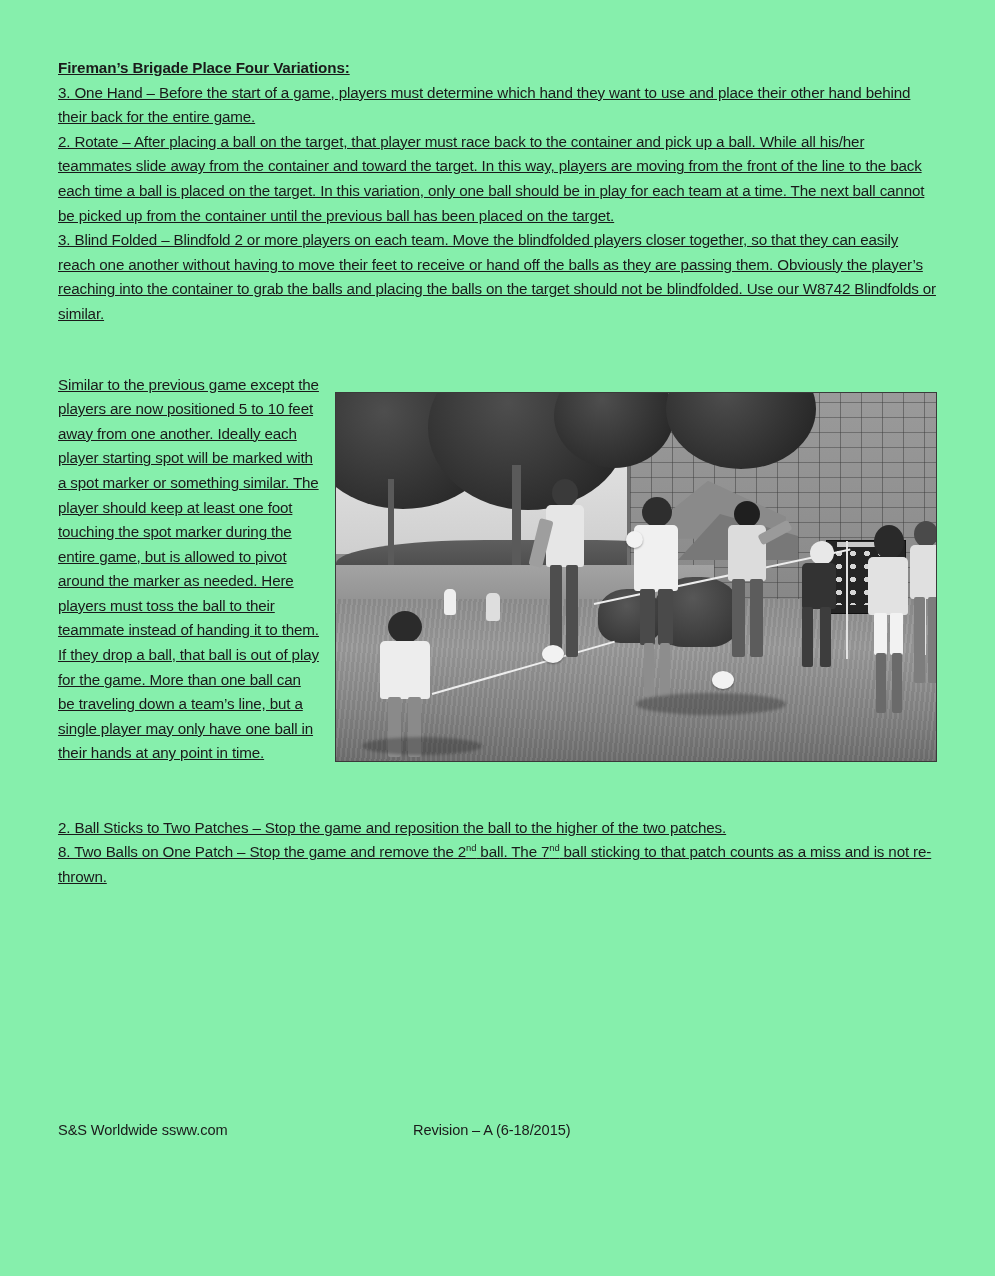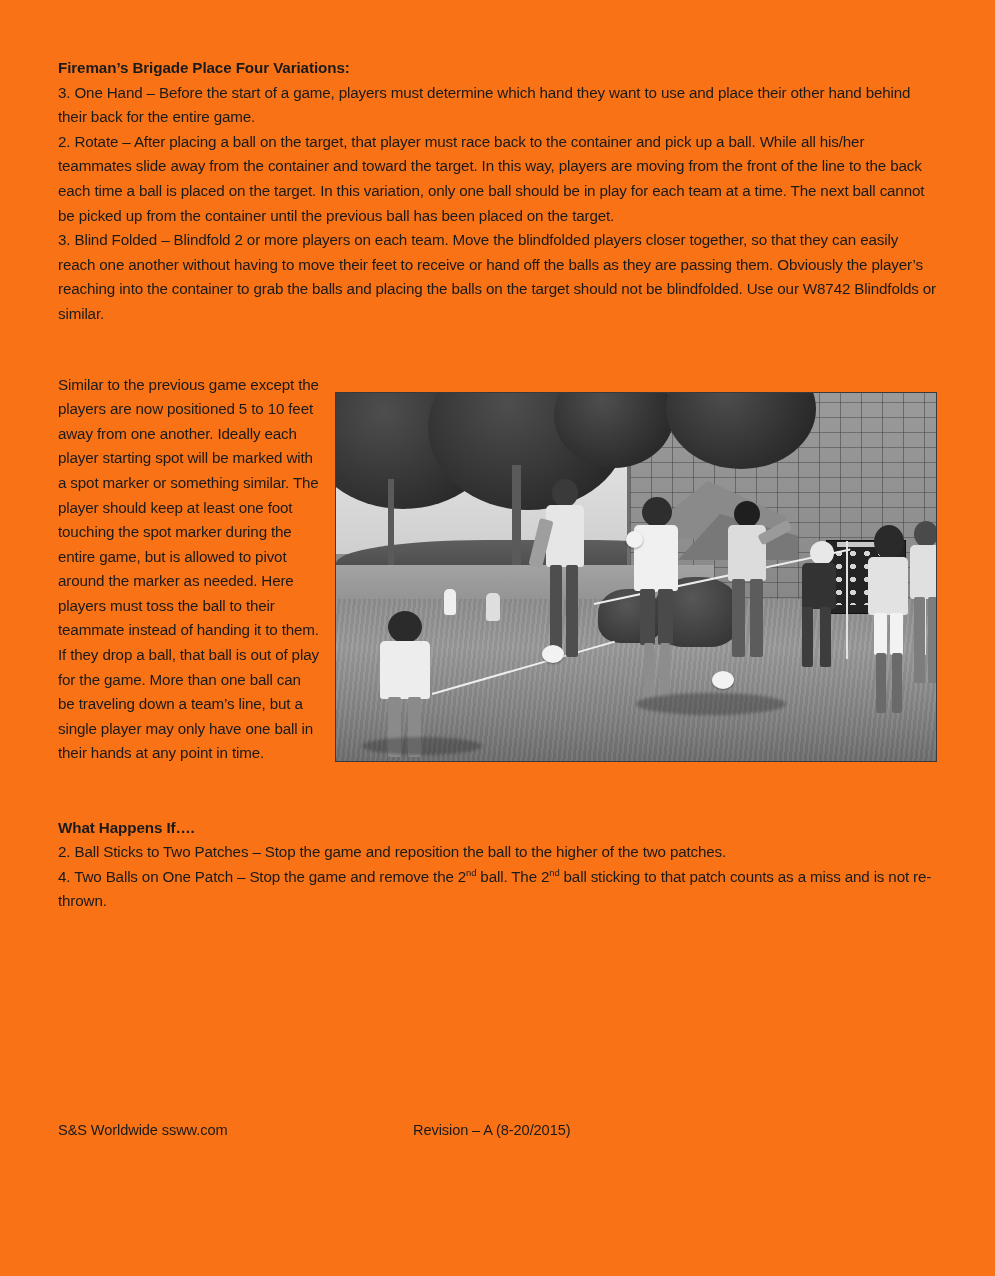--- a/index.html
+++ b/index.html
@@ -13,21 +13,22 @@
     font-family: "Liberation Sans", sans-serif;
     color: #1a1a1a;
     overflow: hidden;
   }
   .page {
     position: relative;
     width: 995px;
     height: 1276px;
     box-sizing: border-box;
     padding: 56px 58px 0 58px;
-    background: #f97316;
+    background: #86efac;
+    text-decoration: underline;
   }
 
   .doc-body { font-size: 15.2px; line-height: 24.6px; }
 
   h2.section-heading {
     font-size: 15.2px;
     line-height: 24.6px;
     font-weight: bold;
     margin: 0;
     letter-spacing: -0.1px;
@@ -284,25 +285,24 @@
         <div class="ph-shadow" style="left:26px; top:344px; width:120px; height:18px;"></div>
       </figure>
 
       <p class="para">Similar to the previous game except the players are now positioned 5 to 10 feet away from one another.   Ideally each player starting spot will be marked with a spot marker or something similar.   The player should keep at least one foot touching the spot marker during the entire game, but is allowed to pivot around the marker as needed.   Here players must toss the ball to their teammate instead of handing it to them.   If they drop a ball, that ball is out of play for the game.   More than one ball can be traveling down a team’s line, but a single player may only have one ball in their hands at any point in time.</p>
 
     </div>
 
     <div class="spacer-lg"></div>
     <div class="spacer-lg"></div>
 
-    <h2 class="section-heading">What Happens If….</h2>
 
     <p class="para">2.  Ball Sticks to Two Patches – Stop the game and reposition the ball to the higher of the two patches.</p>
 
-    <p class="para"><span>4.  Two Balls on One Patch – Stop the game and remove the 2</span><sup>nd</sup><span> ball.  The 2</span><sup>nd</sup><span> ball sticking to that patch counts as a miss and is not re-thrown.</span></p>
+    <p class="para"><span>8.  Two Balls on One Patch – Stop the game and remove the 2</span><sup>nd</sup><span> ball.  The 7</span><sup>nd</sup><span> ball sticking to that patch counts as a miss and is not re-thrown.</span></p>
 
   </div>
 
   <div class="footer">
     <div class="footer-left">S&amp;S Worldwide  ssww.com</div>
-    <div class="footer-right">Revision – A (8-20/2015)</div>
+    <div class="footer-right">Revision – A (6-18/2015)</div>
   </div>
 </div>
 
 </body></html>

